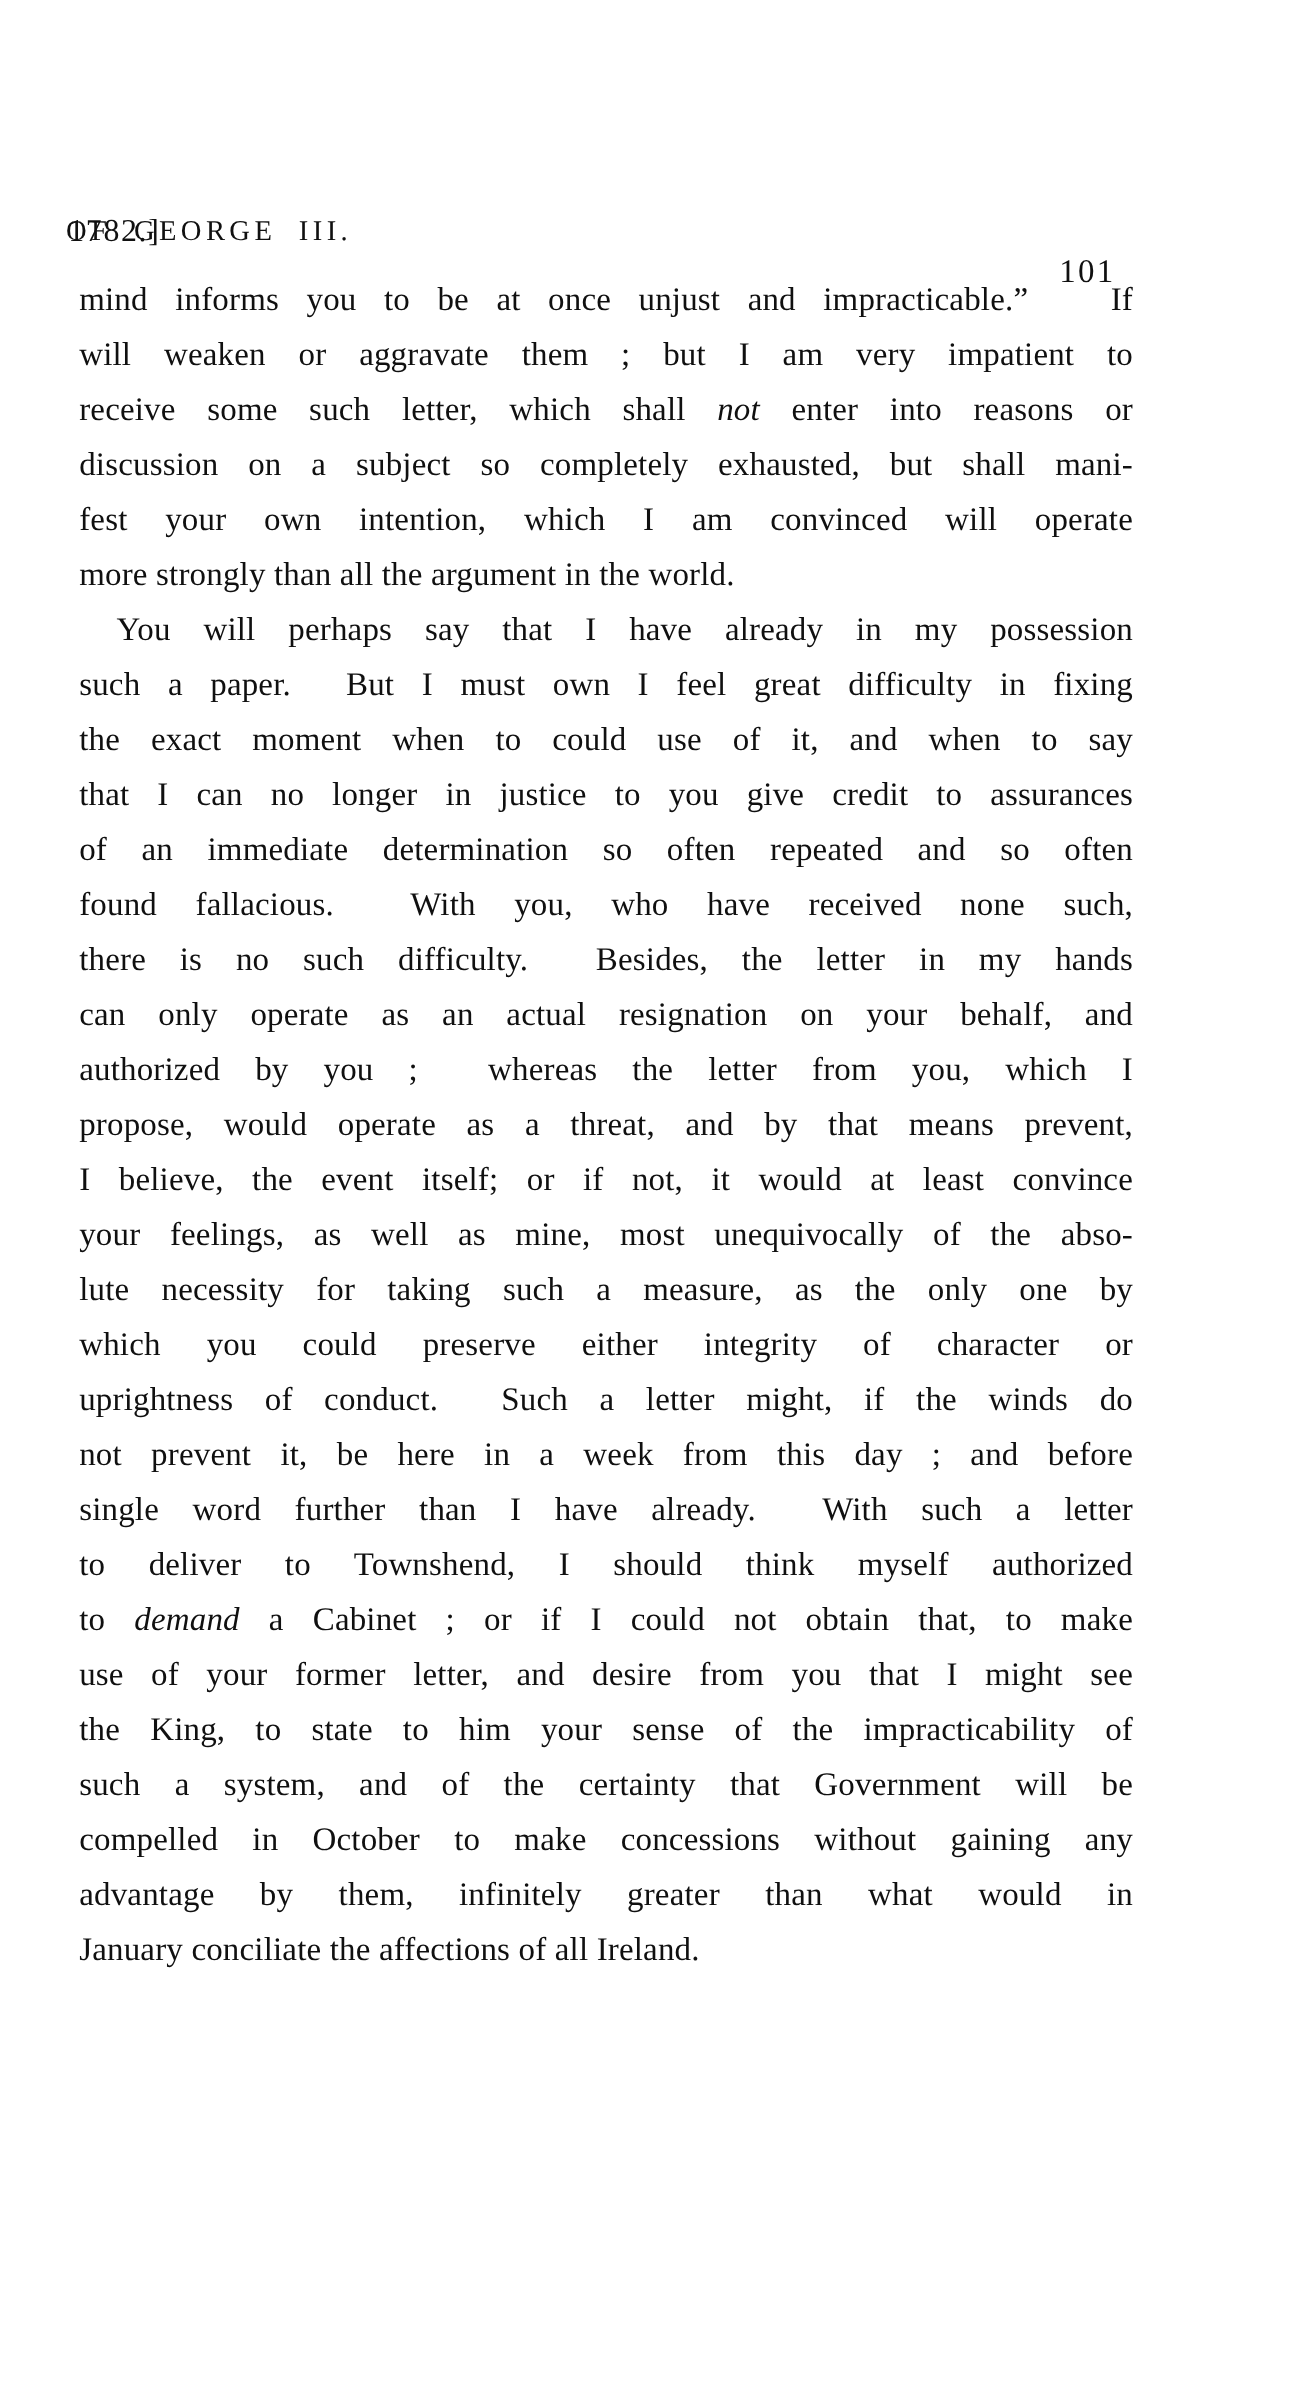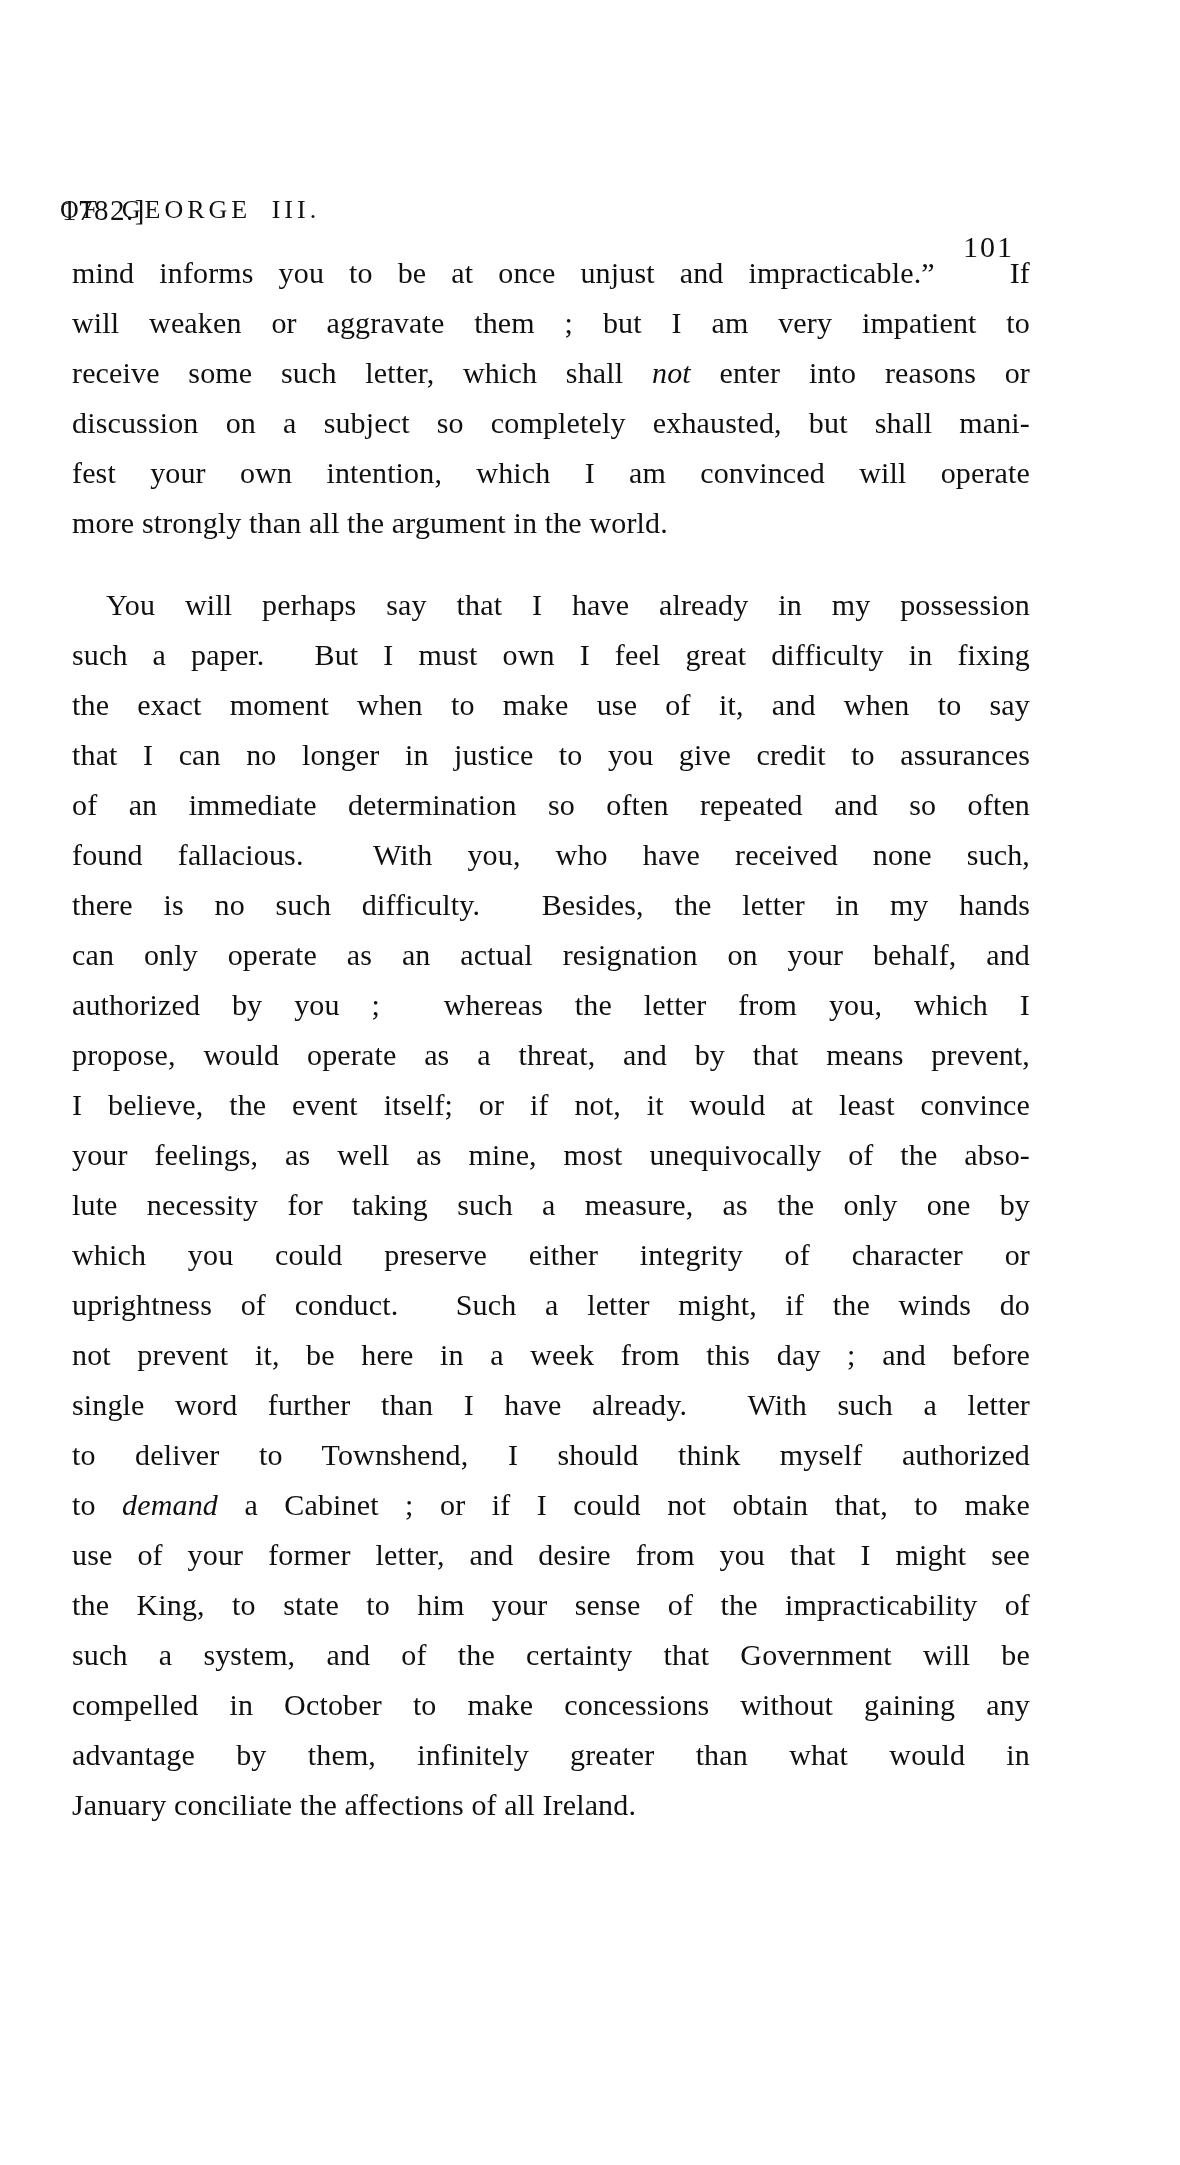--- a/index.html
+++ b/index.html
@@ -41,42 +41,42 @@
     font-size: 30px;
     line-height: 50px;
     letter-spacing: 0.15px;
   }
   .line {
     height: 50px;
     text-align: justify;
     text-align-last: justify;
   }
   .line.nojust { text-align-last: left; }
-  .line.indent { text-indent: 34px; margin-top: 32px; }
+  .line.indent { text-indent: 34px; }
   .it { font-style: italic; font-family: Liberation Serif, serif; }
 </style>
 </head>
 <body>
 
 <div class="page">
   <div class="header">
     <span class="h-left">1782.]</span>
     <span class="h-center">OF GEORGE III.</span>
     <span class="h-right">101</span>
   </div>
   <div class="text-block">
       <div class="line"><span>mind informs you to be at once unjust and impracticable.”&nbsp;&nbsp; If</span></div>
       <div class="line"><span>will weaken or aggravate them ; but I am very impatient to</span></div>
       <div class="line"><span>receive some such letter, which shall </span><span class="it">not</span><span> enter into reasons or</span></div>
       <div class="line"><span>discussion on a subject so completely exhausted, but shall mani-</span></div>
       <div class="line"><span>fest your own intention, which I am convinced will operate</span></div>
       <div class="line nojust"><span>more strongly than all the argument in the world.</span></div>
       <div class="line indent"><span>You will perhaps say that I have already in my possession</span></div>
       <div class="line"><span>such a paper.&nbsp; But I must own I feel great difficulty in fixing</span></div>
-      <div class="line"><span>the exact moment when to make use of it, and when to say</span></div>
+      <div class="line"><span>the exact moment when to could use of it, and when to say</span></div>
       <div class="line"><span>that I can no longer in justice to you give credit to assurances</span></div>
       <div class="line"><span>of an immediate determination so often repeated and so often</span></div>
       <div class="line"><span>found fallacious.&nbsp; With you, who have received none such,</span></div>
       <div class="line"><span>there is no such difficulty.&nbsp; Besides, the letter in my hands</span></div>
       <div class="line"><span>can only operate as an actual resignation on your behalf, and</span></div>
       <div class="line"><span>authorized by you ;&nbsp; whereas the letter from you, which I</span></div>
       <div class="line"><span>propose, would operate as a threat, and by that means prevent,</span></div>
       <div class="line"><span>I believe, the event itself; or if not, it would at least convince</span></div>
       <div class="line"><span>your feelings, as well as mine, most unequivocally of the abso-</span></div>
       <div class="line"><span>lute necessity for taking such a measure, as the only one by</span></div>

